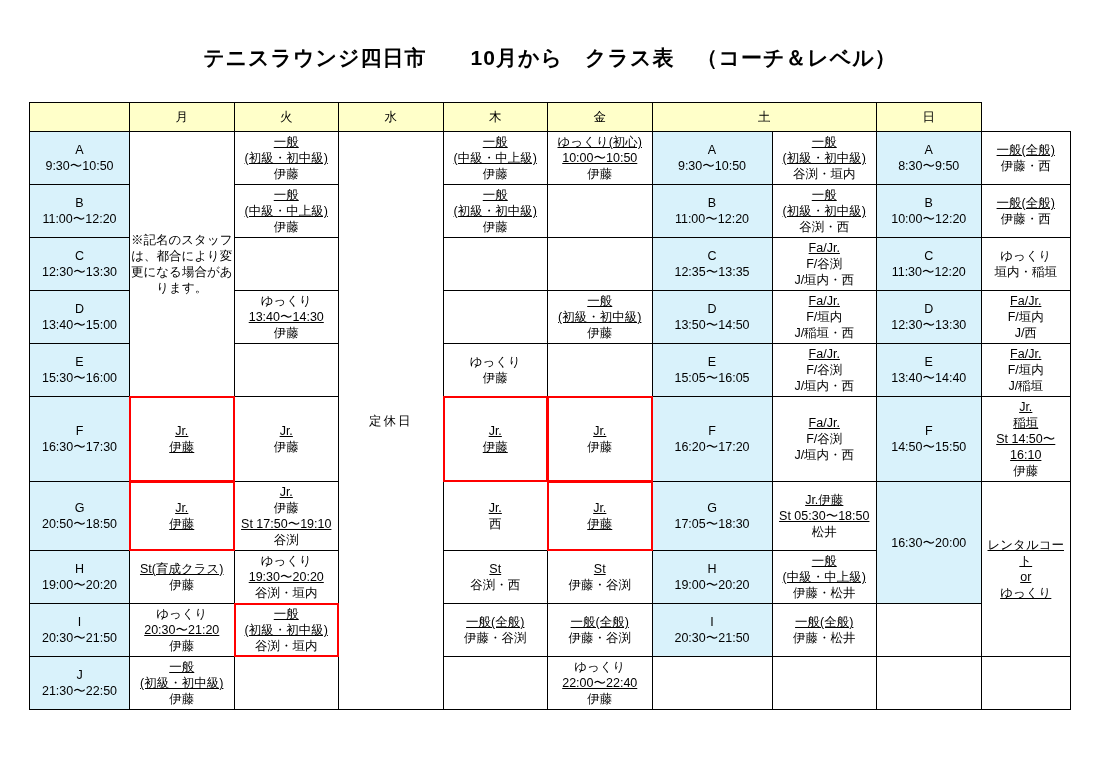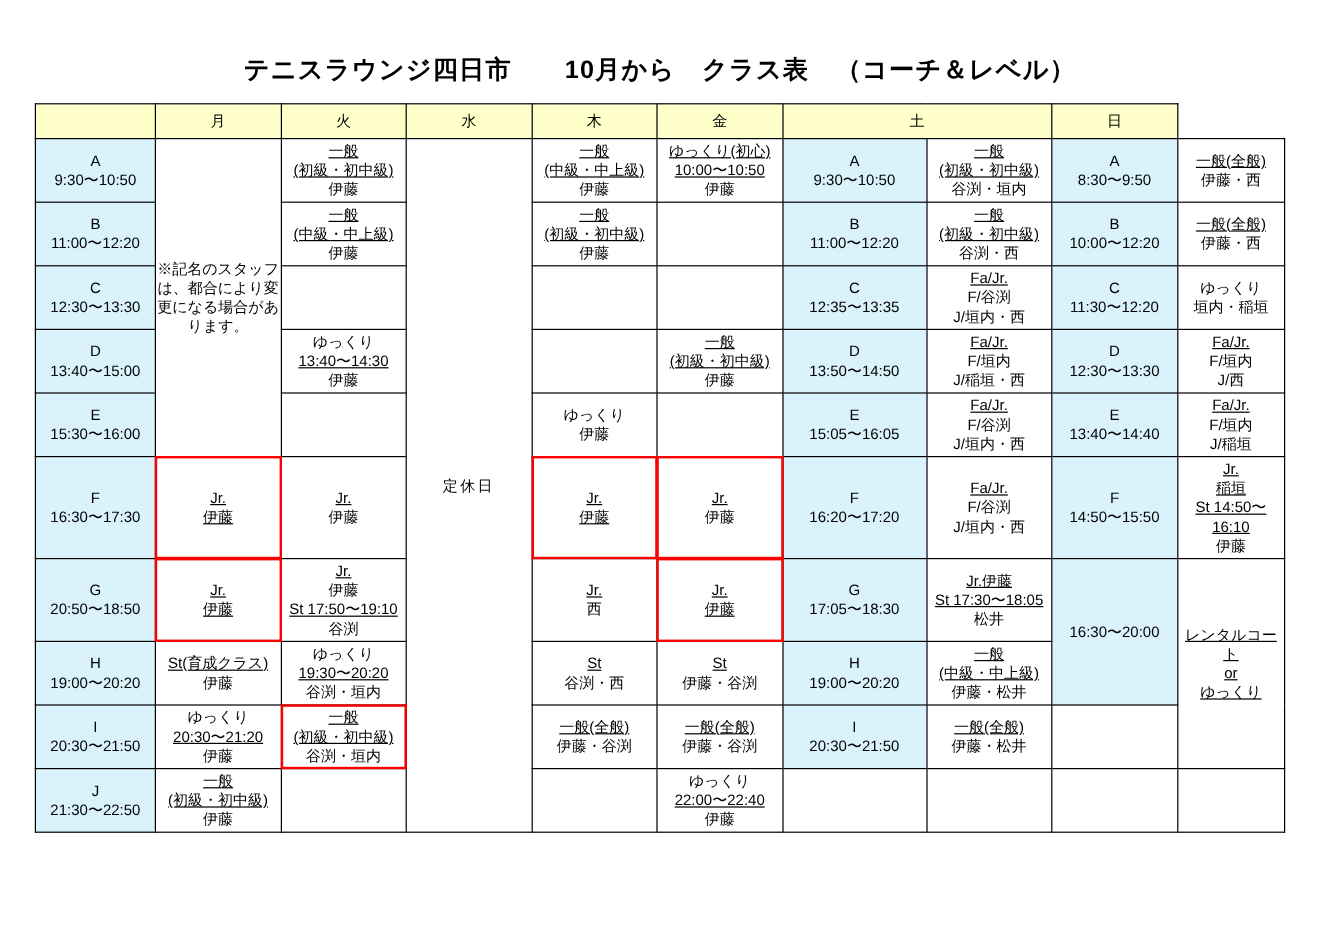--- a/index.html
+++ b/index.html
@@ -19,21 +19,21 @@
     width: 1100px;
     height: 778px;
     box-sizing: border-box;
   }
   .title {
     text-align: center;
     font-size: 21px;
     font-weight: bold;
     letter-spacing: 1px;
     padding-top: 44px;
-    padding-bottom: 14px;
+    padding-bottom: 30px;
     white-space: pre;
   }
   table.sched {
     border-collapse: collapse;
     table-layout: fixed;
     margin: 0 auto;
     width: 1042px;
     background: #ffffff;
   }
   table.sched td, table.sched th {
@@ -369,21 +369,21 @@
         <td class="whitecell redbox">
           <span class="l1 u">Jr.</span>
           <span class="l1 u">伊藤</span>
         </td>
         <td class="bluecell">
           <span class="l1">G</span>
           <span class="l1">17:05〜18:30</span>
         </td>
         <td class="whitecell">
           <span class="l1 u">Jr.伊藤</span>
-          <span class="l1 u">St 17:30〜18:05</span>
+          <span class="l1 u">St 05:30〜18:50</span>
           <span class="l1">松井</span>
         </td>
         <td class="bluecell" rowspan="2">
           <span class="l1">16:30〜20:00</span>
         </td>
         <td class="whitecell rentalbox" rowspan="3">
           <span class="l1">レンタルコート</span>
           <span class="l1">or</span>
           <span class="l1">ゆっくり</span>
         </td>

